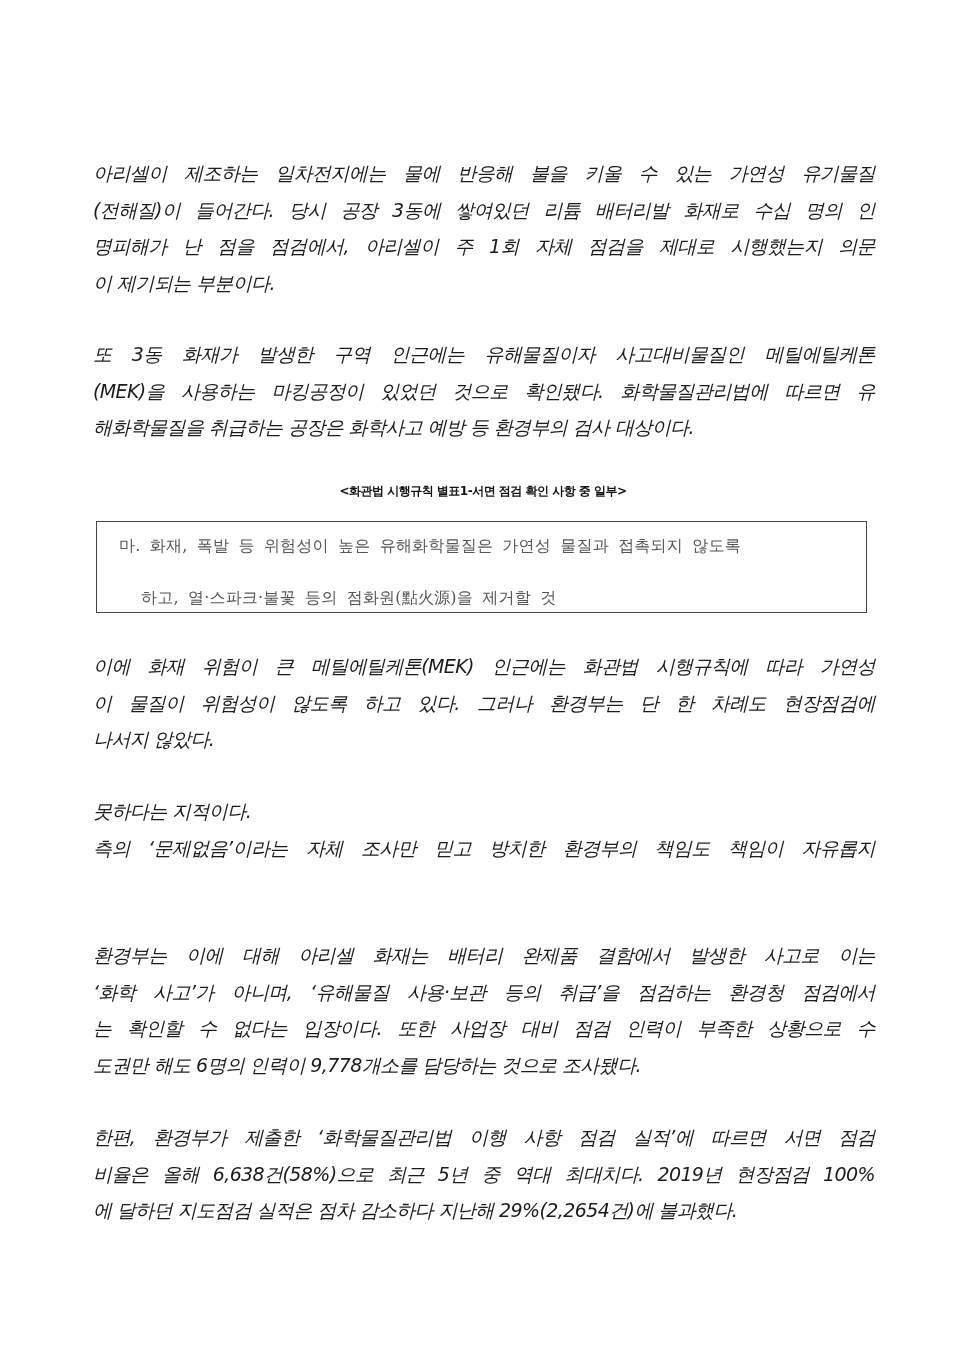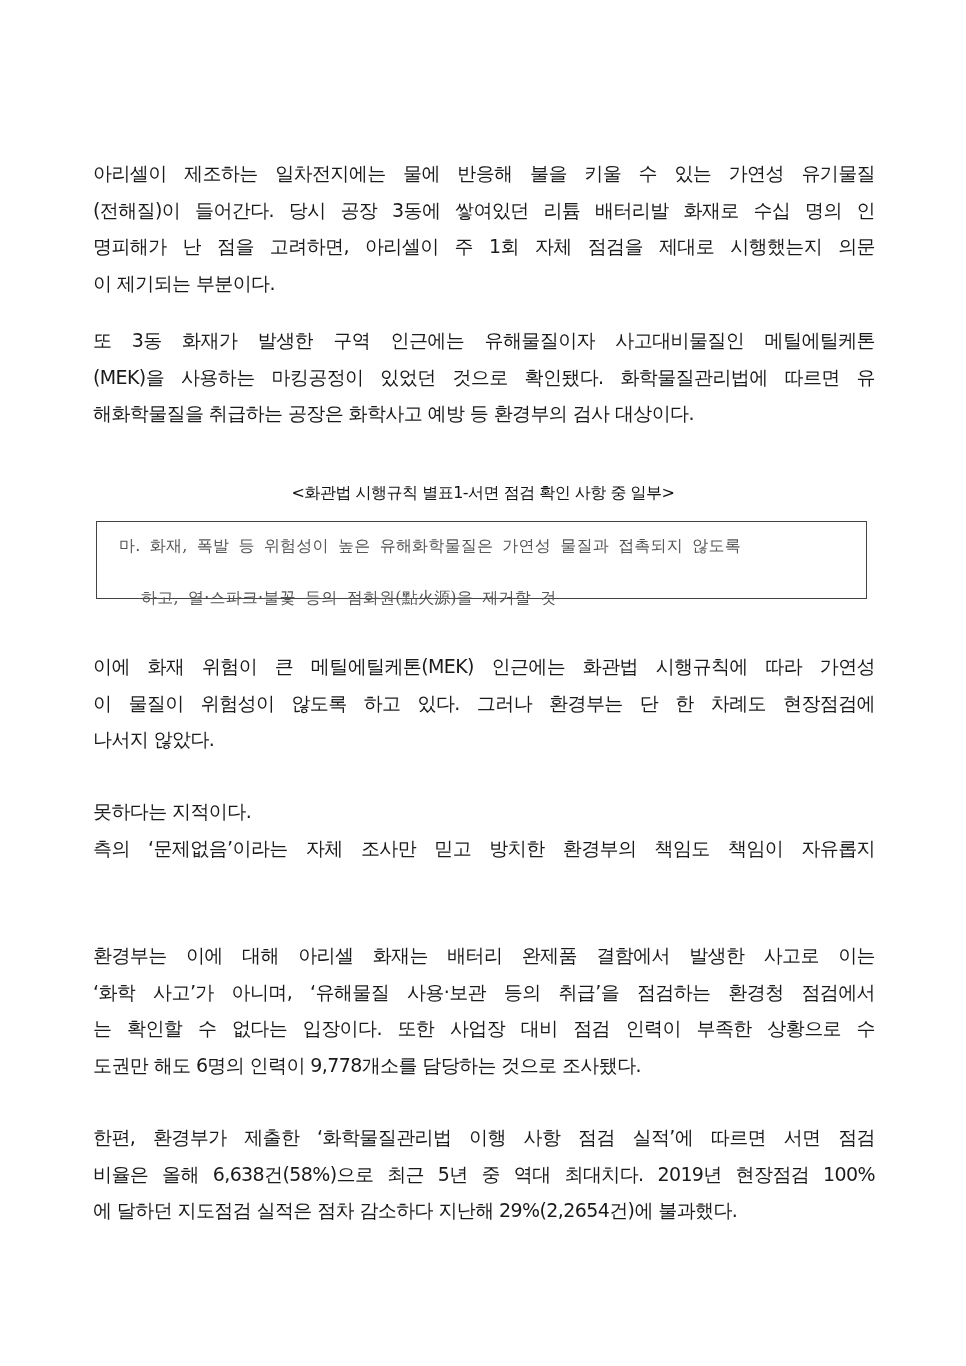--- a/index.html
+++ b/index.html
@@ -25,55 +25,56 @@
       position: absolute;
       left: 93px;
       width: 782px;
       margin: 0;
       font-size: 19px;
       line-height: 36.5px;
       letter-spacing: -0.6px;
       text-align: justify;
       text-align-last: left;
       word-break: keep-all;
+      font-style: italic;
     }
     .para .line {
       display: block;
       text-align: justify;
       text-align-last: justify;
       white-space: nowrap;
       overflow: visible;
     }
     .para .line.last {
       text-align-last: left;
     }
     #p1 { top: 155px; }
-    #p2 { top: 322px; }
+    #p2 { top: 336px; }
     #p3 { top: 648px; }
     #p4 { top: 793px; }
     #p5 { top: 937px; }
     #p6 { top: 1119px; }
 
     .caption {
       position: absolute;
       left: 96px;
       width: 774px;
       top: 483px;
       text-align: center;
-      font-size: 16px;
-      font-weight: normal;
+      font-size: 12px;
+      font-weight: bold;
       letter-spacing: -0.5px;
       color: #111;
     }
     .rule-box {
       position: absolute;
       left: 96px;
       top: 521px;
       width: 771px;
-      height: 78px;
+      height: 92px;
       border: 1.5px solid #444;
       box-sizing: border-box;
       font-family: "DejaVu Serif", "Liberation Serif", serif;
       font-size: 16px;
       color: #555;
       letter-spacing: 0.2px;
     }
     .rule-box .rline {
       position: absolute;
       white-space: nowrap;
@@ -82,21 +83,21 @@
     .rule-box .r2 { left: 44px; top: 46px; word-spacing: 4px; margin-top: 20px; }
   </style>
 </head>
 <body>
 
 <div class="page">
 
   <p class="para" id="p1">
     <span class="line">아리셀이 제조하는 일차전지에는 물에 반응해 불을 키울 수 있는 가연성 유기물질</span>
     <span class="line">(전해질)이 들어간다. 당시 공장 3동에 쌓여있던 리튬 배터리발 화재로 수십 명의 인</span>
-    <span class="line">명피해가 난 점을 고려하면, 아리셀이 주 1회 자체 점검을 제대로 시행했는지 의문</span>
+    <span class="line">명피해가 난 점을 점검에서, 아리셀이 주 1회 자체 점검을 제대로 시행했는지 의문</span>
     <span class="line last">이 제기되는 부분이다.</span>
   </p>
 
   <p class="para" id="p2">
     <span class="line">또 3동 화재가 발생한 구역 인근에는 유해물질이자 사고대비물질인 메틸에틸케톤</span>
     <span class="line">(MEK)을 사용하는 마킹공정이 있었던 것으로 확인됐다. 화학물질관리법에 따르면 유</span>
     <span class="line last">해화학물질을 취급하는 공장은 화학사고 예방 등 환경부의 검사 대상이다.</span>
   </p>
 
   <div class="caption">&lt;화관법 시행규칙 별표1-서면 점검 확인 사항 중 일부&gt;</div>

